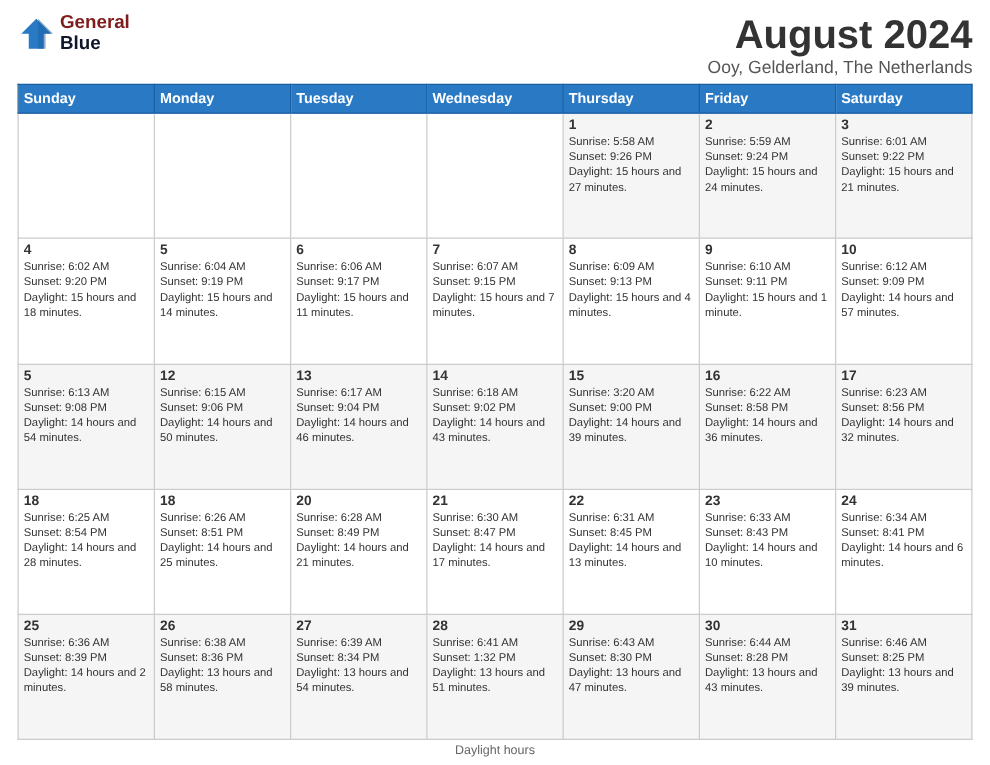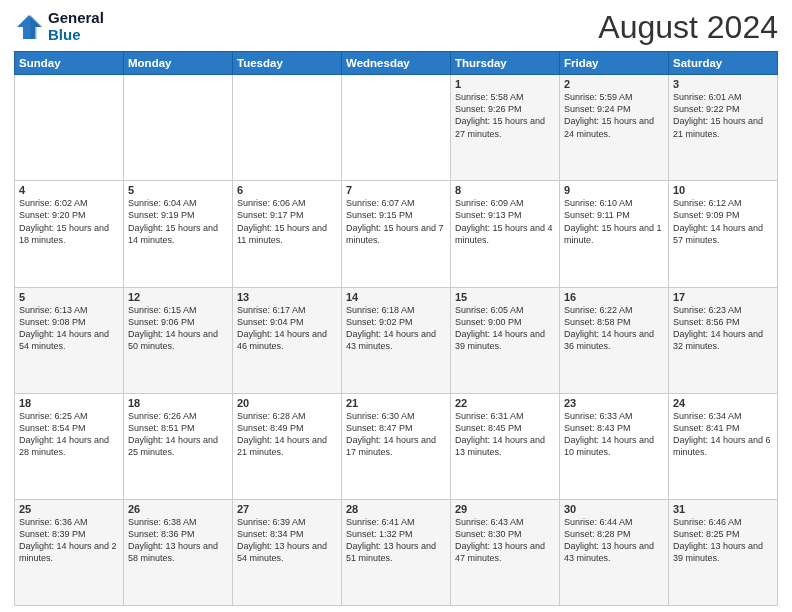--- a/index.html
+++ b/index.html
@@ -29,37 +29,37 @@
       gap: 4px;
     }
     .logo-text {
       display: flex;
       flex-direction: column;
       line-height: 1.1;
     }
     .logo-general {
       font-size: 15px;
       font-weight: bold;
-      color: #0f172a;
+      color: #7f1d1d;
     }
     .logo-blue {
       font-size: 15px;
       font-weight: bold;
-      color: #0369a1;
+      color: #0f172a;
     }
     .logo-icon {
       width: 30px;
       height: 30px;
     }
     .title-block {
       text-align: right;
     }
     .main-title {
       font-size: 32px;
-      font-weight: normal;
+      font-weight: bold;
       color: #333;
       line-height: 1.1;
     }
     .subtitle {
       font-size: 14px;
       color: #555;
     }
     .calendar {
       flex: 1;
       display: flex;
@@ -127,20 +127,21 @@
         <polygon points="20,4 36,20 28,20 28,36 12,36 12,20 4,20" fill="#2979c5"></polygon>
         <polygon points="22,4 38,20 30,20 30,36 22,36 22,20" fill="#1a5fa0" opacity="0.5"></polygon>
       </svg>
       <div class="logo-text">
         <span class="logo-general">General</span>
         <span class="logo-blue">Blue</span>
       </div>
     </div>
     <div class="title-block">
       <div class="main-title">August 2024</div>
+      <div class="subtitle">Ooy, Gelderland, The Netherlands</div>
     </div>
   </div>
 
   <div class="calendar">
     <table>
       <thead>
         <tr>
           <th>Sunday</th>
           <th>Monday</th>
           <th>Tuesday</th>
@@ -253,21 +254,21 @@
             </td>
             <td>
               <span class="day-num">14</span>
               <div class="day-info">Sunrise: 6:18 AM
 Sunset: 9:02 PM
 Daylight: 14 hours
 and 43 minutes.</div>
             </td>
             <td>
               <span class="day-num">15</span>
-              <div class="day-info">Sunrise: 6:05 AM
+              <div class="day-info">Sunrise: 3:20 AM
 Sunset: 9:00 PM
 Daylight: 14 hours
 and 39 minutes.</div>
             </td>
             <td>
               <span class="day-num">16</span>
               <div class="day-info">Sunrise: 6:22 AM
 Sunset: 8:58 PM
 Daylight: 14 hours
 and 36 minutes.</div>
@@ -379,13 +380,16 @@
               <div class="day-info">Sunrise: 6:46 AM
 Sunset: 8:25 PM
 Daylight: 13 hours
 and 39 minutes.</div>
             </td>
           </tr>
         </tbody>
     </table>
   </div>
 
+  <div class="footer">
+    <span>Daylight hours</span>
+  </div>
 </div>
 
 </body></html>

